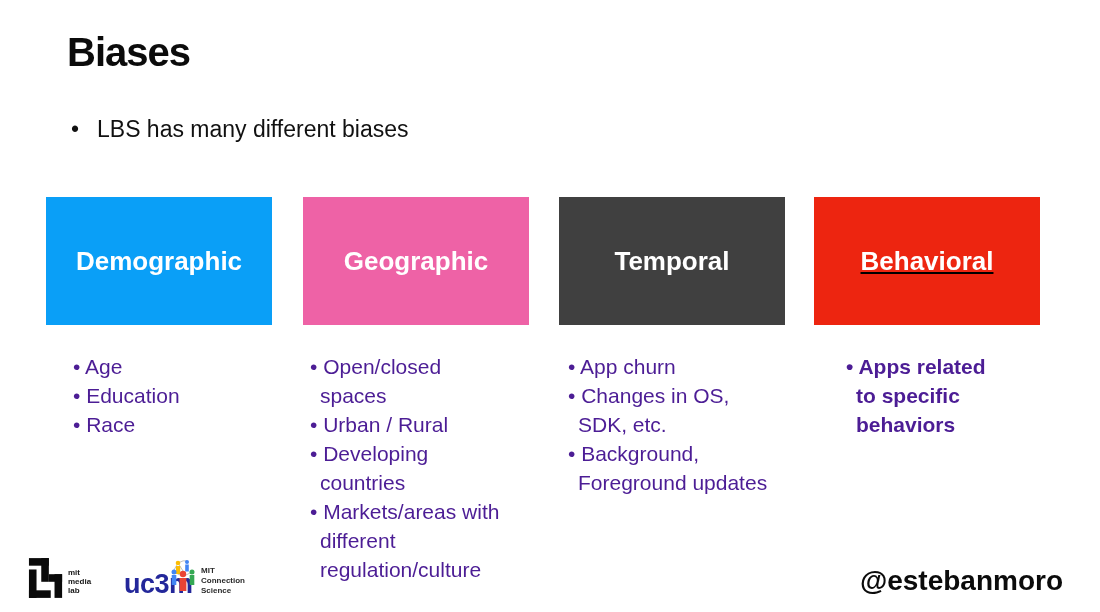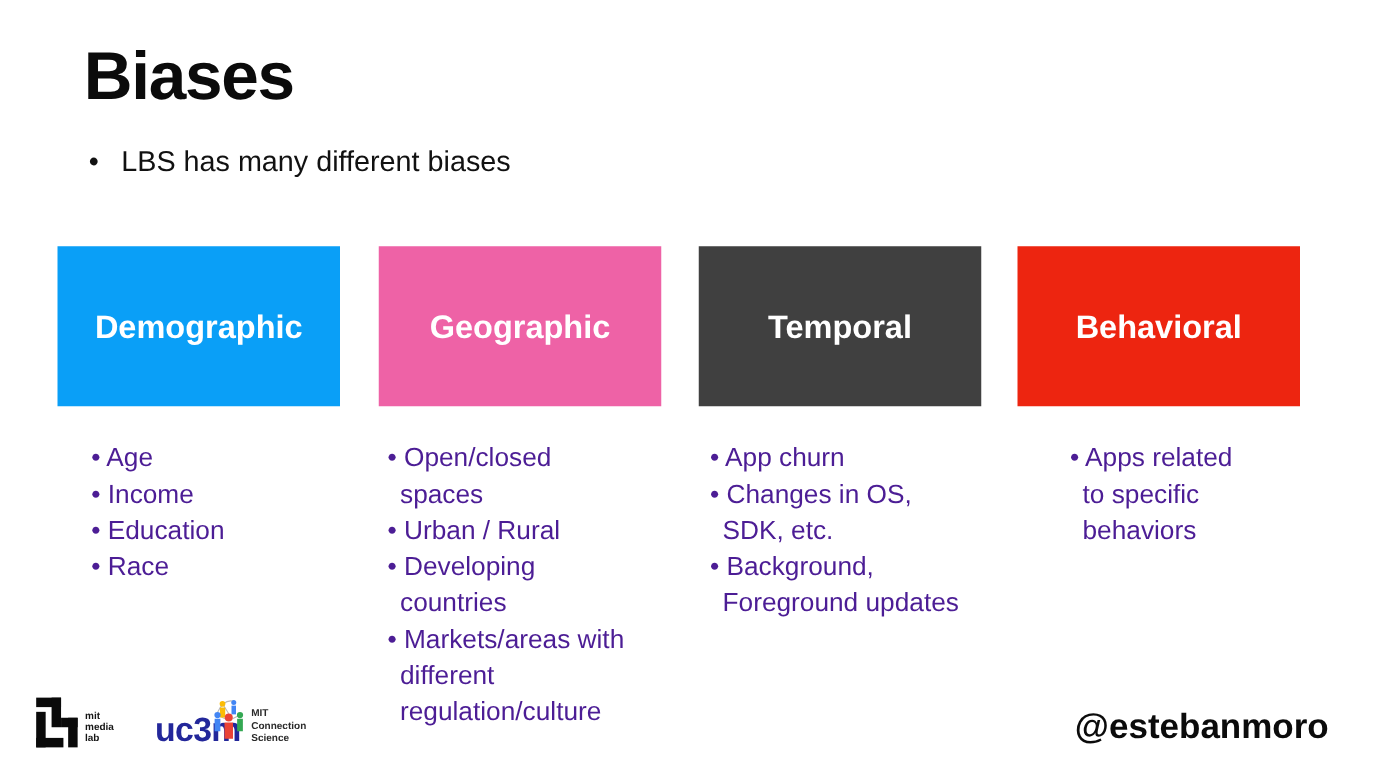--- a/index.html
+++ b/index.html
@@ -2,37 +2,37 @@
 <html><head>
 <meta charset="utf-8">
 <style>
   html,body { margin:0; padding:0; background:#ffffff; }
   .slide {
     position:relative; width:1100px; height:612px; background:#ffffff;
     overflow:hidden; font-family:"Liberation Sans", sans-serif; color:#000;
   }
   .title {
     position:absolute; left:67px; top:30px; margin:0;
-    font-size:54px; font-weight:bold; letter-spacing:-1px; color:#0b0b0b;
+    font-size:40px; font-weight:bold; letter-spacing:-1px; color:#0b0b0b;
   }
   .intro { position:absolute; left:71px; top:116px; font-size:23px; display:flex; color:#111; }
   .intro-bullet { width:26px; flex:0 0 26px; }
   .col { position:absolute; top:197px; width:226px; }
   .col-0 { left:46px; } .col-1 { left:303px; } .col-2 { left:559px; } .col-3 { left:814px; }
   .box { height:128px; display:flex; align-items:center; justify-content:center; }
   .box-label { color:#ffffff; font-size:26px; font-weight:bold; }
   .list {
     list-style:none; margin:27px 0 0 0; padding:0; width:242px;
     font-size:21px; line-height:29px; color:#4c1d95;
   }
   .list li { padding-left:10px; text-indent:-10px; white-space:pre-line; }
   .col-0 .list { margin-left:27px; }
   .col-1 .list { margin-left:7px; }
   .col-2 .list { margin-left:9px; }
-  .col-3 .list { margin-left:42px; }
+  .col-3 .list { margin-left:32px;font-weight:bold; }
   .mlab-logo { position:absolute; left:28px; top:557px; }
   .mlab-text {
     position:absolute; left:68px; top:568px;
     font-size:8px; line-height:9px; font-weight:bold; color:#161616;
   }
   .uc3m {
     position:absolute; left:96px; top:569px;
     font-size:27px; font-weight:bold; color:#23279a; letter-spacing:-0.5px;margin-left:28px;
   }
   .cs-icon { position:absolute; left:169px; top:558px; }
@@ -56,21 +56,20 @@
     <span class="intro-bullet">•</span>
     <span>LBS has many different biases</span>
   </div>
 
   <div class="col col-0">
     <div class="box" style="background-color: rgb(10, 159, 247);">
       <span class="box-label">Demographic</span>
     </div>
     <ul class="list">
       <li>• Age</li>
-      <li>• Income</li>
       <li>• Education</li>
       <li>• Race</li>
     </ul>
   </div>
 
   <div class="col col-1">
     <div class="box" style="background-color: rgb(238, 98, 166);">
       <span class="box-label">Geographic</span>
     </div>
     <ul class="list">
@@ -92,21 +91,21 @@
     <ul class="list">
       <li>• App churn</li>
       <li>• Changes in OS,
 SDK, etc.</li>
       <li>• Background,
 Foreground updates</li>
     </ul>
   </div>
 
   <div class="col col-3">
-    <div class="box" style="background-color: rgb(237, 37, 16);">
+    <div class="box" style="background-color: rgb(237, 37, 16); text-decoration: underline;">
       <span class="box-label">Behavioral</span>
     </div>
     <ul class="list">
       <li>• Apps related
 to specific
 behaviors</li>
     </ul>
   </div>
 
   <svg class="mlab-logo" width="36" height="42" viewBox="0 0 38 44" fill="#0a0a0a" xmlns="http://www.w3.org/2000/svg">

